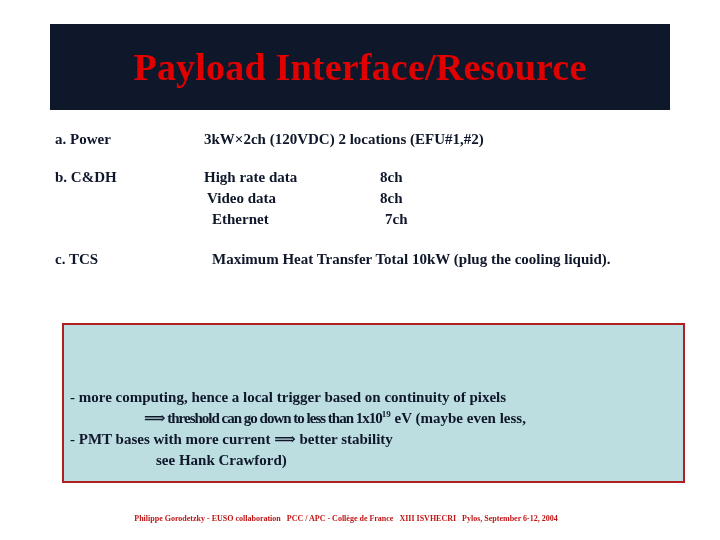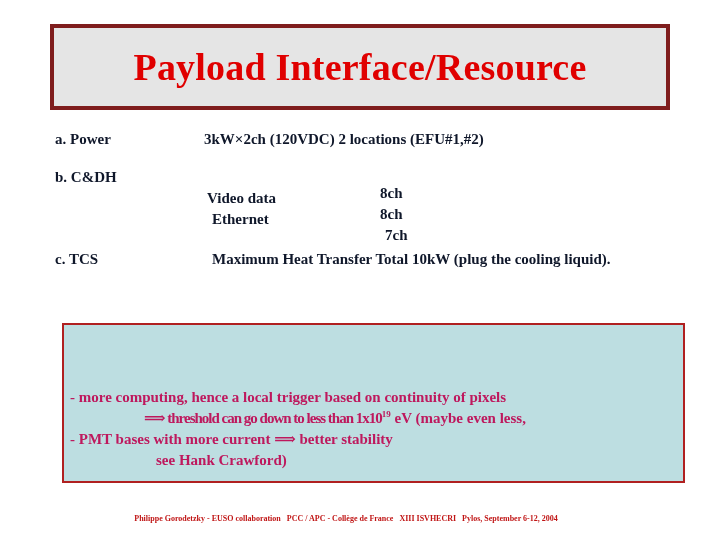--- a/index.html
+++ b/index.html
@@ -15,22 +15,22 @@
     position: relative;
   }
 
   
   .title-box {
     position: absolute;
     left: 50px;
     top: 24px;
     width: 620px;
     height: 86px;
-    background: #e5e5e5;
-    border: 4px solid #7f1d1d;
+    background: #0f172a;
+    border: 4px solid #0f172a;
     box-sizing: border-box;
     display: flex;
     align-items: center;
     justify-content: center;
   }
   .title-text {
     color: #e00000;
     font-size: 38px;
     font-weight: bold;
     font-family: "Liberation Serif", "DejaVu Serif", serif;
@@ -65,21 +65,20 @@
     left: 204px;
     top: 0;
   }
   .spec-value.indent-1 { left: 204px; }
   .spec-value.indent-2 { left: 207px; }
   .spec-value.indent-3 { left: 212px; }
   .spec-qty {
     position: absolute;
     left: 380px;
     top: 0;
-    margin-top: 16px;
   }
   .spec-qty.qty-right { left: 385px; }
 
   .row-gap-a { height: 17px; }
   .row-gap-b { height: 19px; }
 
   
   .note-box {
     position: absolute;
     left: 62px;
@@ -97,21 +96,21 @@
     color: #b02020;
     font-size: 23px;
     font-family: "Liberation Serif", "DejaVu Serif", serif;
     white-space: nowrap;
   }
   .note-body {
     position: absolute;
     left: 6px;
     top: 62px;
     width: 612px;
-    color: #be185d;
+    color: #0f172a;
     font-size: 15px;
     font-weight: bold;
     font-family: "Liberation Serif", "DejaVu Serif", serif;
   }
   .note-line {
     height: 21px;
     line-height: 21px;
     white-space: nowrap;
   }
   .note-line.ind-a { padding-left: 74px; }
@@ -152,20 +151,21 @@
 
   <div class="spec-row">
     <span class="spec-label">a. Power</span>
     <span class="spec-value indent-1">3kW×2ch (120VDC)  2 locations (EFU#1,#2)</span>
   </div>
 
   <div class="row-gap-a"></div>
 
   <div class="spec-row">
     <span class="spec-label">b. C&amp;DH</span>
+    <span class="spec-value indent-1">High rate data</span>
     <span class="spec-qty">8ch</span>
   </div>
 
   <div class="spec-row">
     <span class="spec-value indent-2">Video data</span>
     <span class="spec-qty">8ch</span>
   </div>
 
   <div class="spec-row">
     <span class="spec-value indent-3">Ethernet</span>

